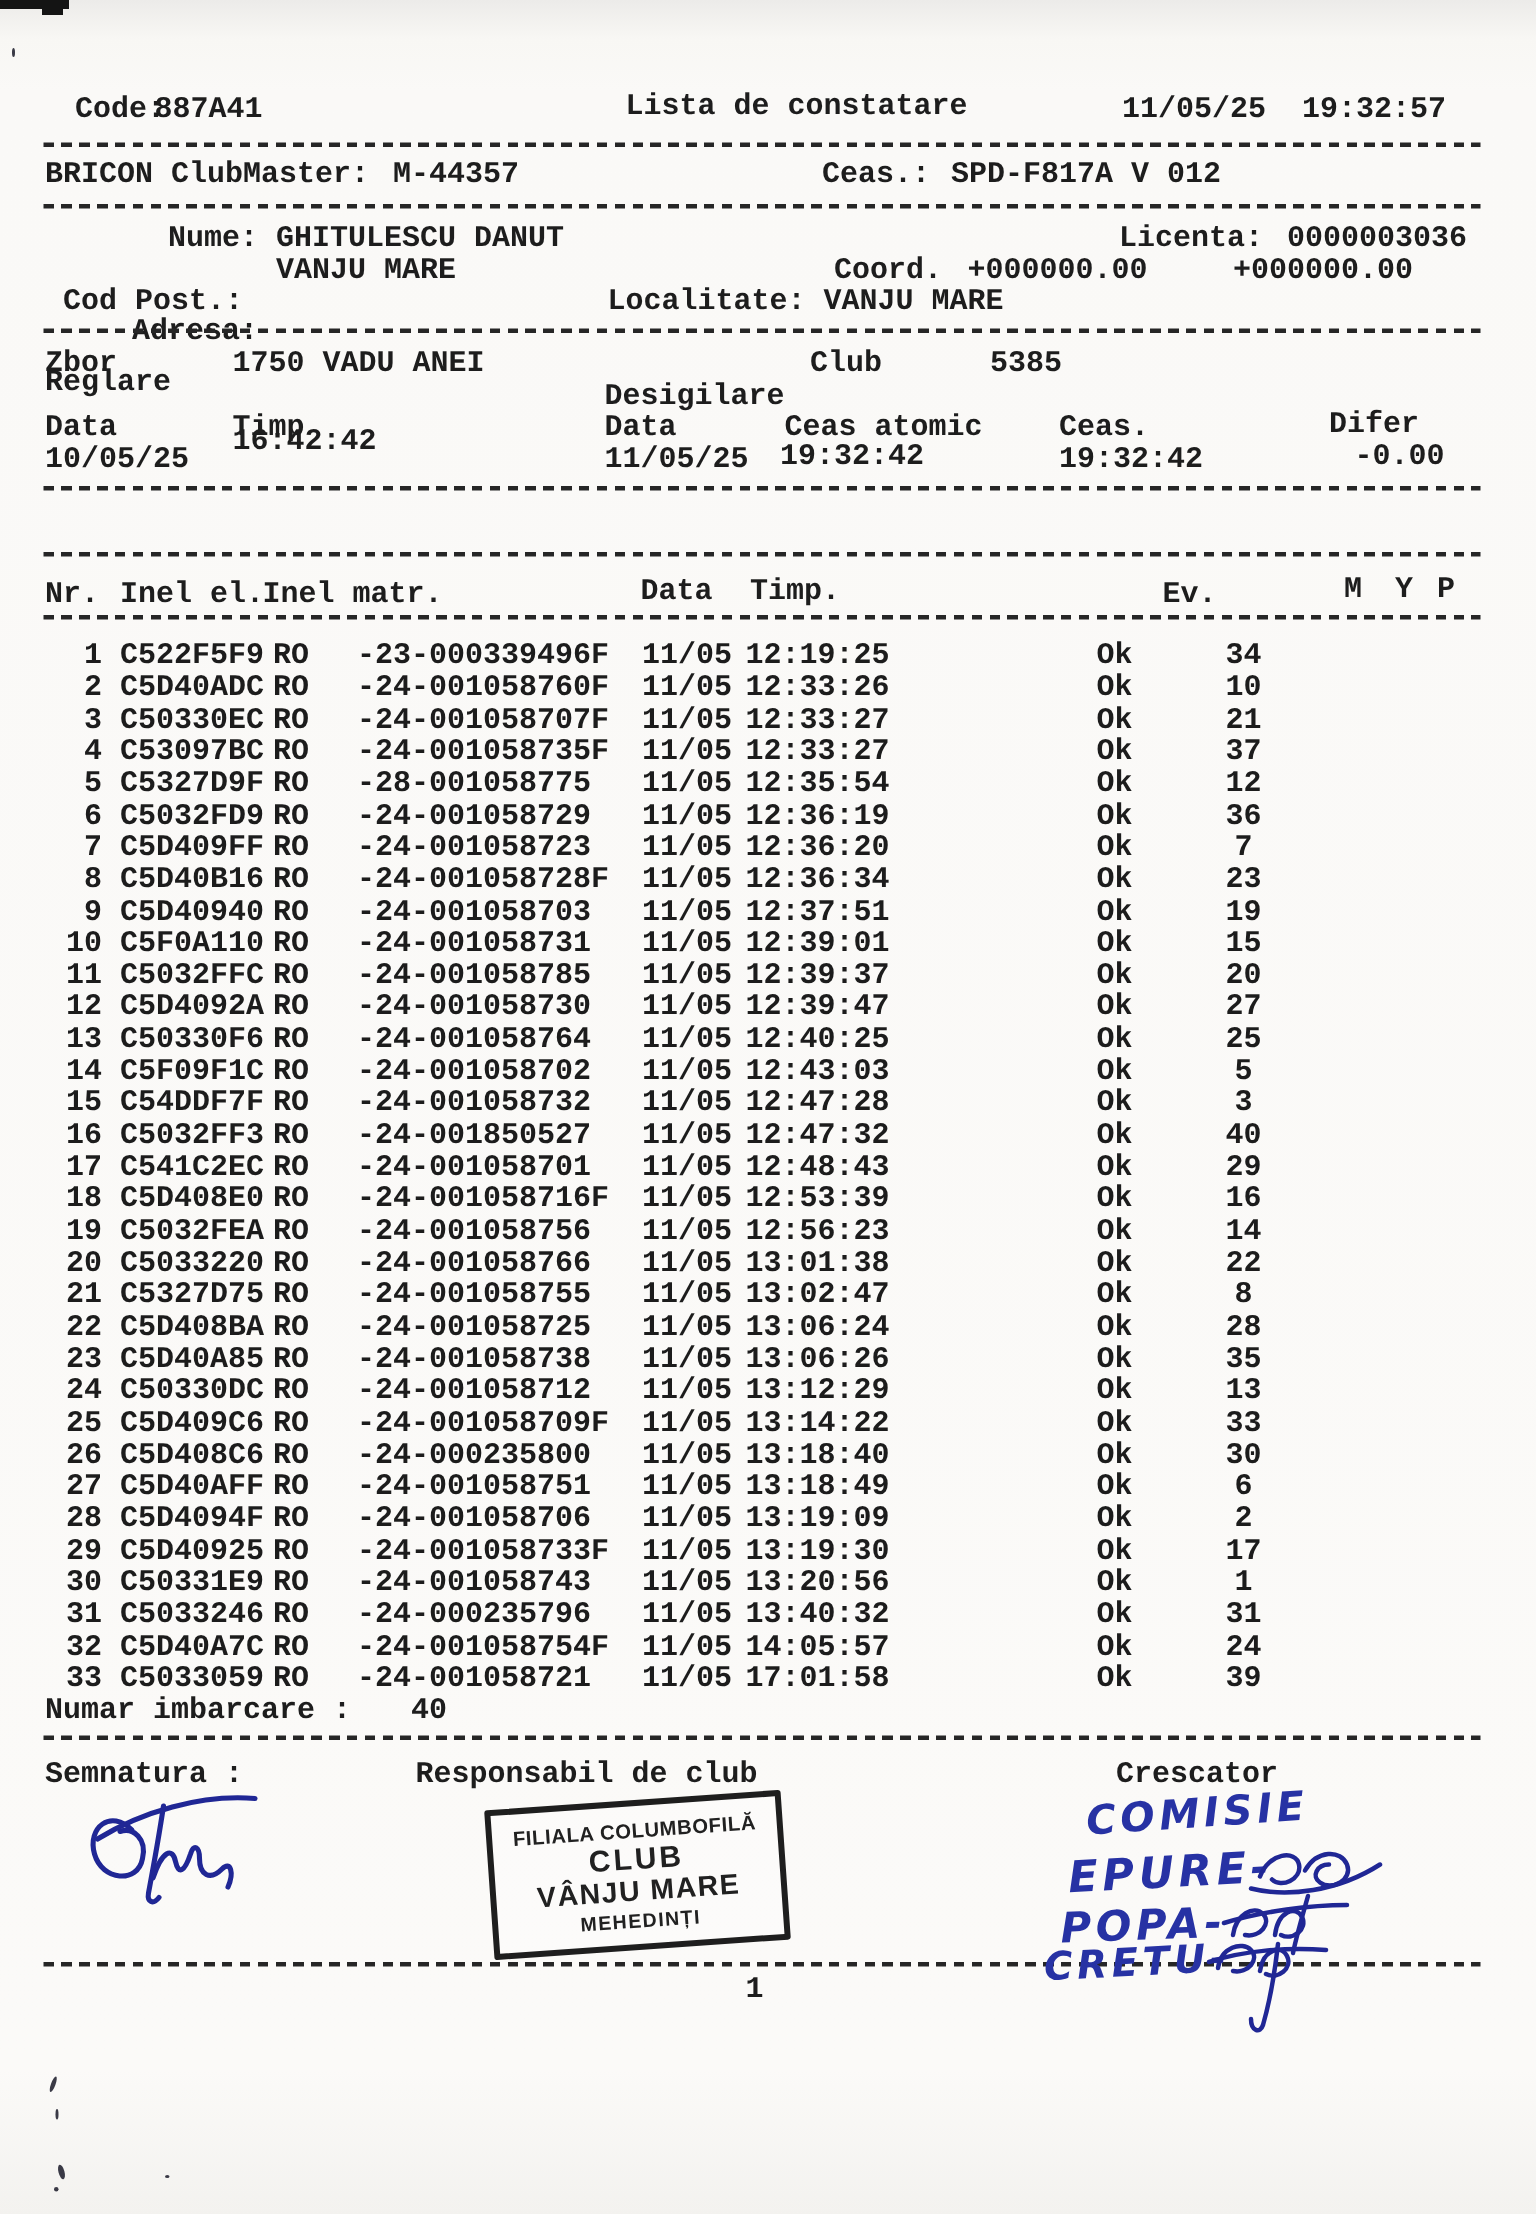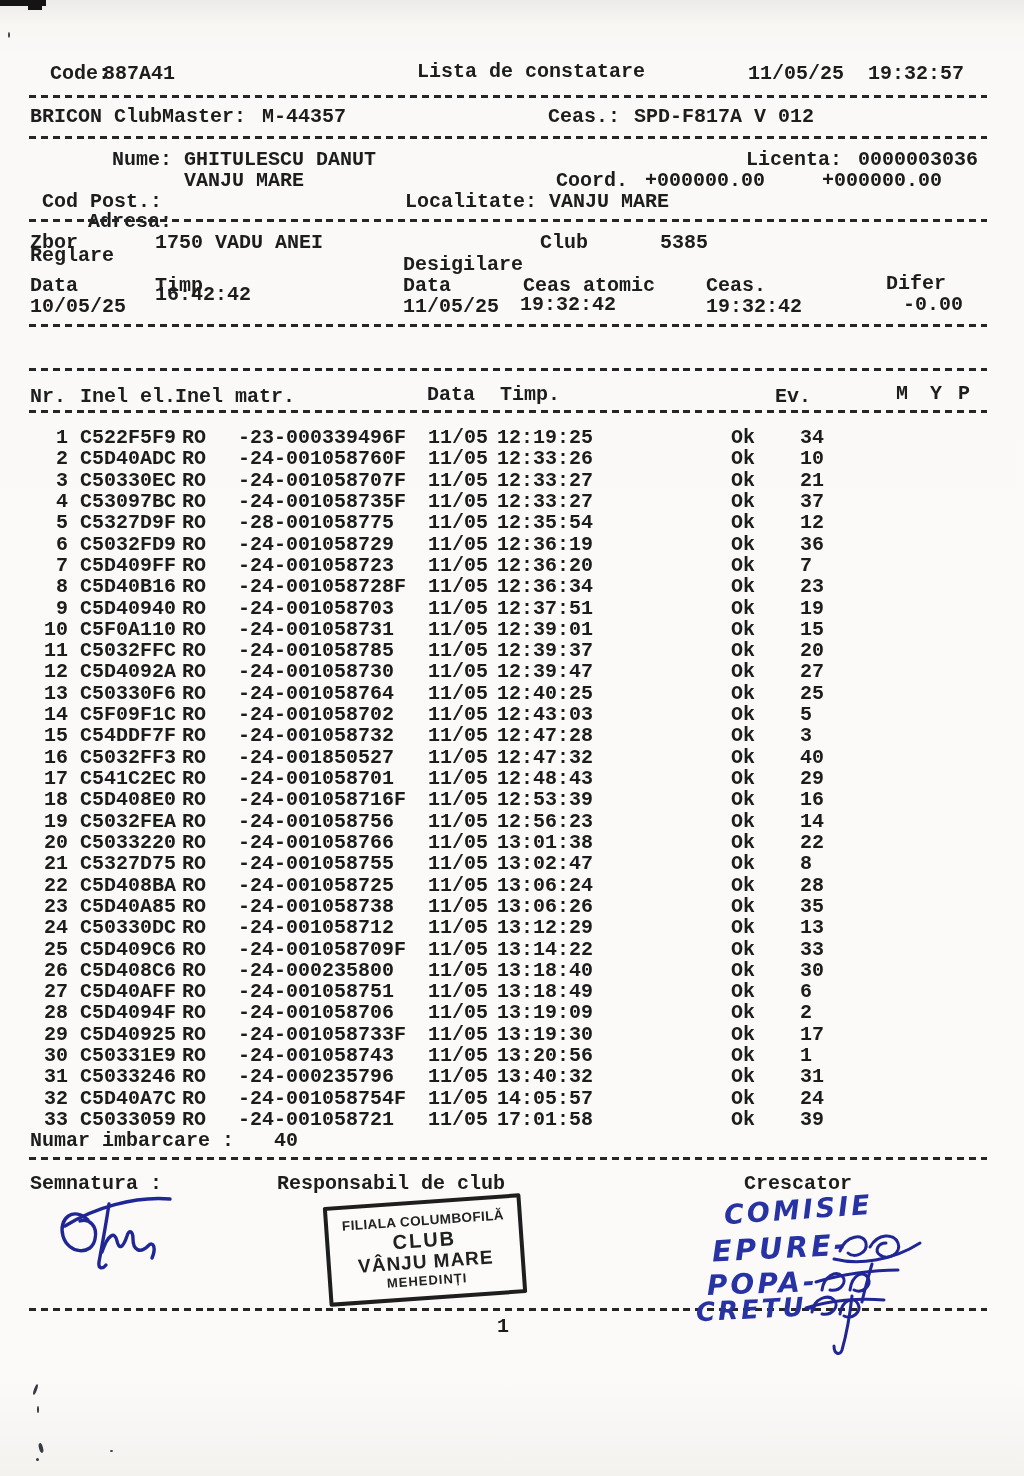--- a/index.html
+++ b/index.html
@@ -13,21 +13,21 @@
   .rows{position:absolute;left:30px;top:428px;width:860px;}
   .row{display:grid;grid-template-columns:38px 110px 54px 196px 68px 204px 100px 58px;
        height:21.32px;font-size:20px;line-height:20px;font-weight:700;white-space:pre;}
   .row span{display:block;box-sizing:border-box;}
   .c-nr{text-align:right}
   .c-inel{padding-left:12px}
   .c-ro{padding-left:4px}
   .c-matr{padding-left:6px}
   .c-timp{padding-left:1px}
   .c-ev{padding-left:31px}
-  .c-m{text-align:left}
+  .c-m{text-align:center}
   
   .stamp{position:absolute;left:326px;top:1200px;width:190px;height:92px;
          border:4px solid #1e1e1e;border-radius:2px;transform:rotate(-4deg);
          display:flex;flex-direction:column;align-items:center;justify-content:center;
          font-family:"Liberation Sans","DejaVu Sans",sans-serif;color:#212121;background:rgba(255,255,255,0.25);}
   .stamp .s1{font-size:13.5px;font-weight:700;letter-spacing:0.4px;line-height:17px;}
   .stamp .s2{font-size:20px;font-weight:700;letter-spacing:2px;line-height:22px;}
   .stamp .s3{font-size:19px;font-weight:700;letter-spacing:1px;line-height:22px;}
   .stamp .s4{font-size:13px;font-weight:700;letter-spacing:1px;line-height:16px;}
   

